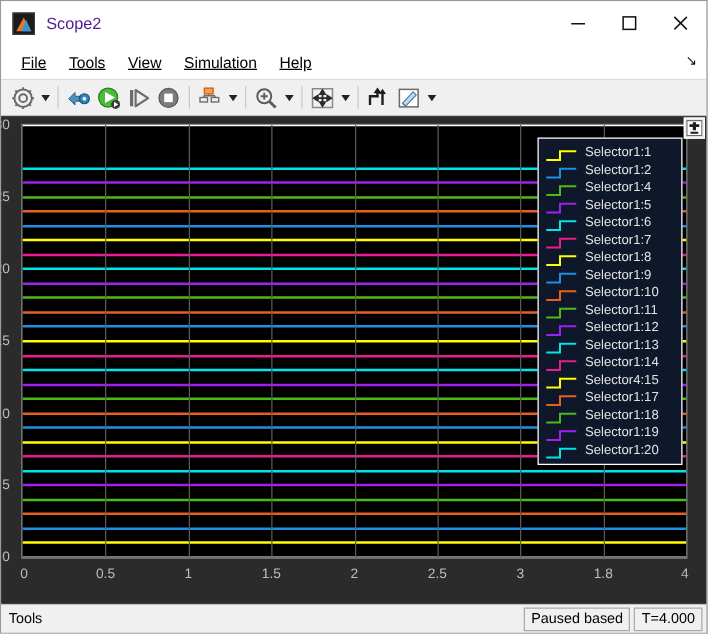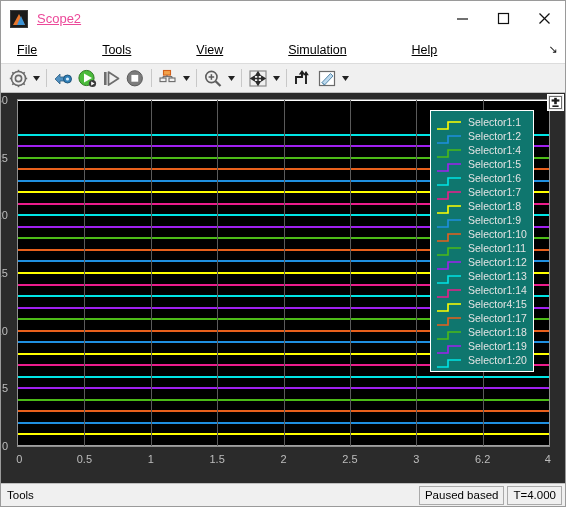--- a/index.html
+++ b/index.html
@@ -48,43 +48,41 @@
   #app-icon::after {
     content: "";
     position: absolute; left: 6px; bottom: 2px;
     width: 0; height: 0;
     border-left: 4px solid transparent;
     border-right: 4px solid transparent;
     border-bottom: 9px solid #3b93d6;
   }
   #title-text {
     font-size: 13px;
-    color: #ec4899;
+    color: #4c1d95;
     flex: 1 1 auto;
-    text-decoration: underline;
   }
   .wbtn {
     width: 41px; height: 36px;
     display: flex; align-items: center; justify-content: center;
     font-size: 13px; color: #1a1a1a;
     flex: 0 0 auto;
     background: transparent;
   }
   .wbtn svg { display: block; }
 
   
   #menubar {
     height: 26px;
     background: #ffffff;
     display: flex;
     align-items: center;
     padding-left: 7px;
     flex: 0 0 auto;
     position: relative;
-    gap: 47px;
   }
   .menu-item {
     font-size: 12.5px;
     color: #000;
     padding: 2px 9px;
     white-space: nowrap;
   }
   .menu-item u { text-decoration: underline; }
   #menu-overflow {
     position: absolute;
@@ -195,22 +193,22 @@
     display: flex;
     align-items: center; justify-content: center;
     z-index: 40;
   }
 
   
   #legend {
     position: absolute;
     left: 412px;
     top: 10px;
-    width: 104px;
-    background: #0f766e;
+    width: 116px;
+    background: #0f172a;
     border: 1px solid #ffffff;
     padding: 4px 0 4px 0;
     z-index: 30;
   }
   .legend-row {
     height: 14px;
     display: flex;
     align-items: center;
     padding-left: 5px;
   }
@@ -597,21 +595,21 @@
       </div>
 
       <div id="xlabels">
           <span style="left: 1px; transform: translateX(-30%);">0</span>
           <span style="left: 67.375px;">0.5</span>
           <span style="left: 133.75px;">1</span>
           <span style="left: 200.125px;">1.5</span>
           <span style="left: 266.5px;">2</span>
           <span style="left: 332.875px;">2.5</span>
           <span style="left: 399.25px;">3</span>
-          <span style="left: 465.625px;">6.2</span>
+          <span style="left: 465.625px;">1.8</span>
           <span style="left: 532px; transform: translateX(-70%);">4</span>
         </div>
     </div>
   </div>
 
   <div id="statusbar">
     <div id="status-left">Tools</div>
     <div class="status-cell">Paused based</div>
     <div class="status-cell">T=4.000</div>
   </div>

